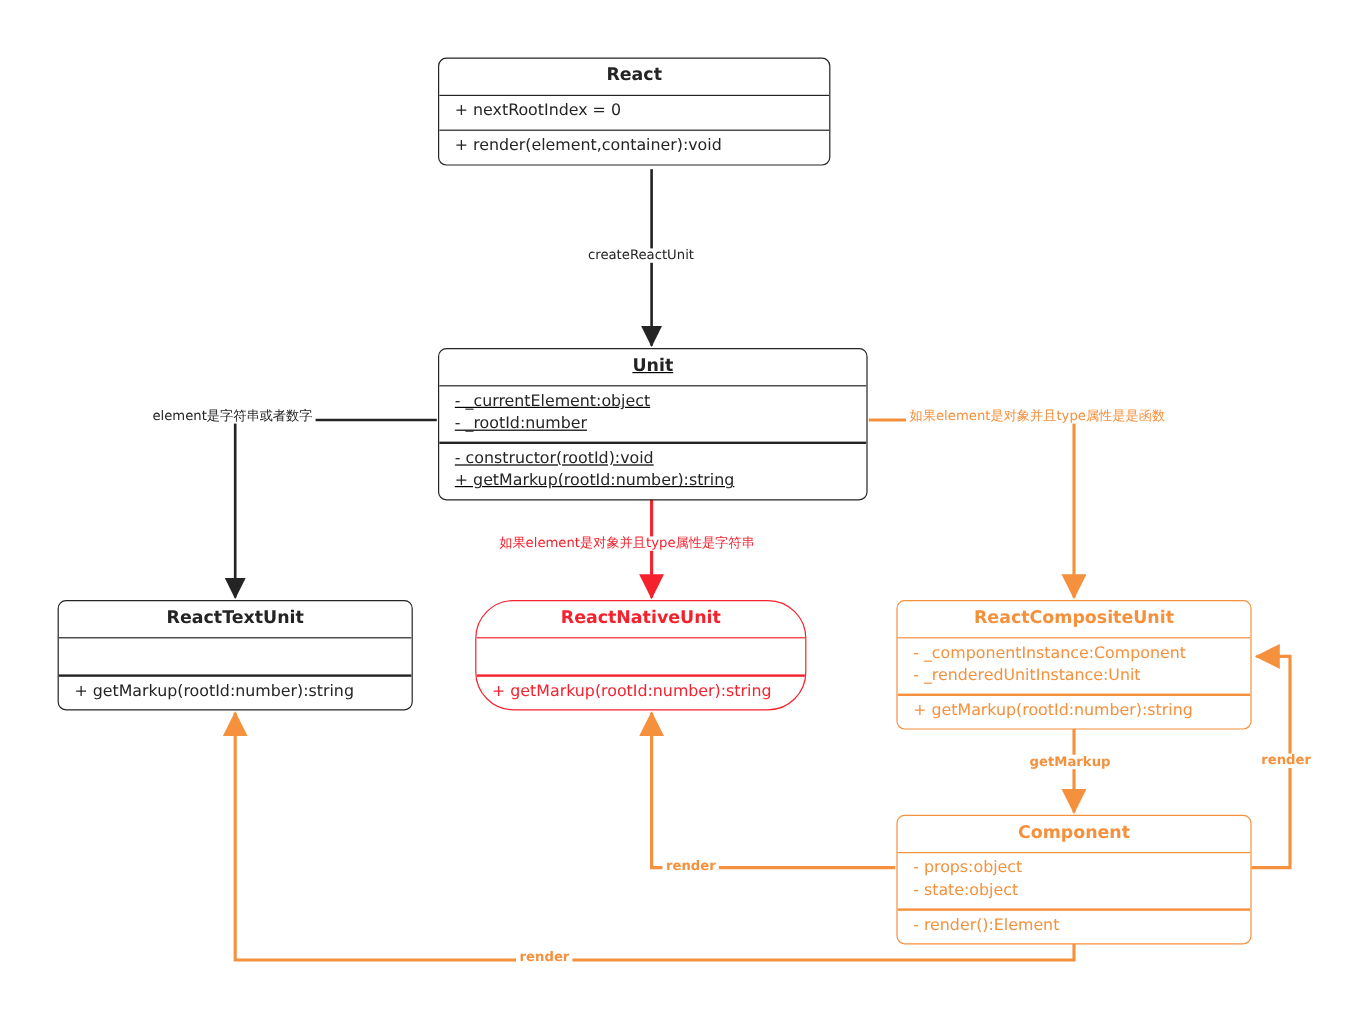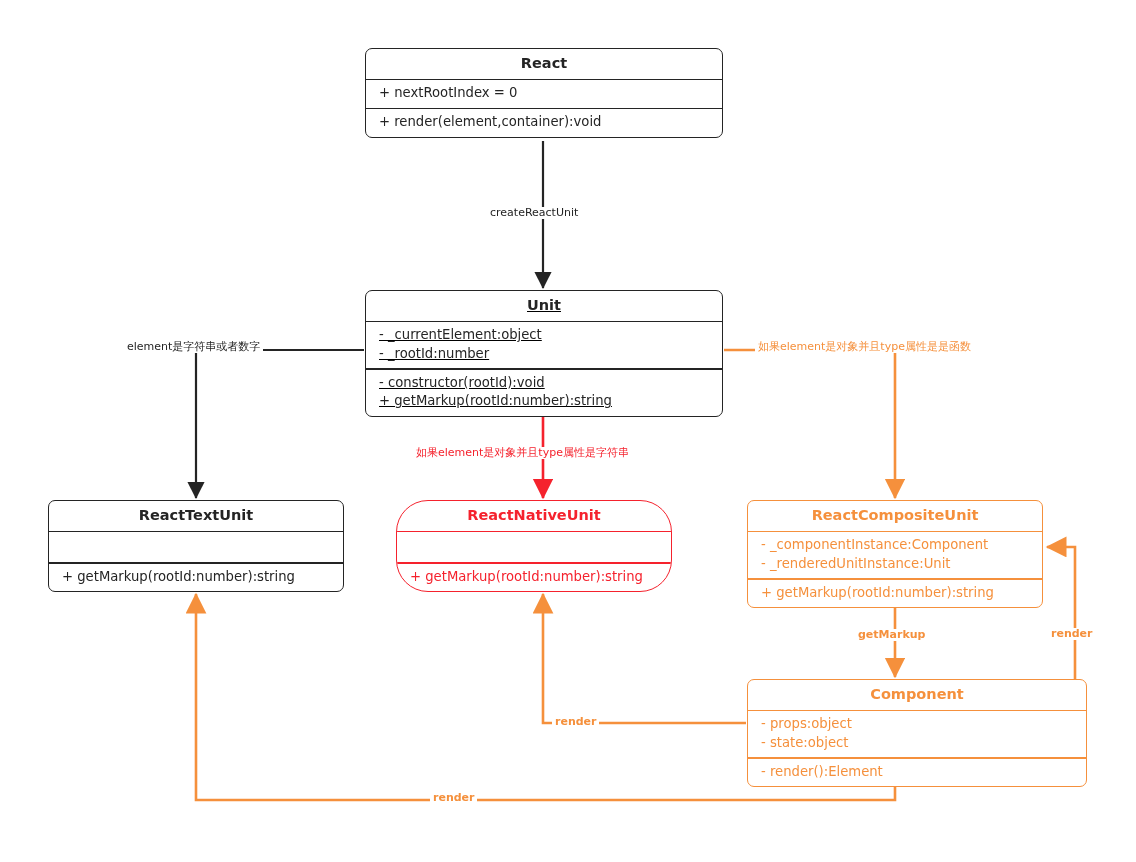--- a/index.html
+++ b/index.html
@@ -144,21 +144,21 @@
   <div class="edge-label orange" style="left:755px; top:341px;">如果element是对象并且type属性是是函数</div>
 
   <div class="edge-label orange bold" style="left:855px; top:629px;">getMarkup</div>
 
   <div class="edge-label orange bold" style="left:1048px; top:628px;">render</div>
 
   <div class="edge-label orange bold" style="left:552px; top:716px;">render</div>
 
   <div class="edge-label orange bold" style="left:430px; top:792px;">render</div>
 
-  <div class="uml-class" style="left:365px; top:48px; width:358px;">
+  <div class="uml-class" style="left:365px; top:48px; width:327px;">
     <div class="title">React</div>
     <div class="sep"></div>
     <div class="compartment">
       <div class="row">+ nextRootIndex = 0</div>
     </div>
     <div class="sep"></div>
     <div class="compartment">
       <div class="row">+ render(element,container):void</div>
     </div>
   </div>
@@ -203,21 +203,21 @@
     <div class="compartment">
       <div class="row">-  _componentInstance:Component</div>
       <div class="row">-  _renderedUnitInstance:Unit</div>
     </div>
     <div class="sep"></div>
     <div class="compartment">
       <div class="row">+ getMarkup(rootId:number):string</div>
     </div>
   </div>
 
-  <div class="uml-class orange" style="left:747px; top:679px; width:340px;">
+  <div class="uml-class orange" style="left:747px; top:679px; width:296px;">
     <div class="title">Component</div>
     <div class="sep"></div>
     <div class="compartment">
       <div class="row">- props:object</div>
       <div class="row">- state:object</div>
     </div>
     <div class="sep"></div>
     <div class="compartment">
       <div class="row">- render():Element</div>
     </div>

